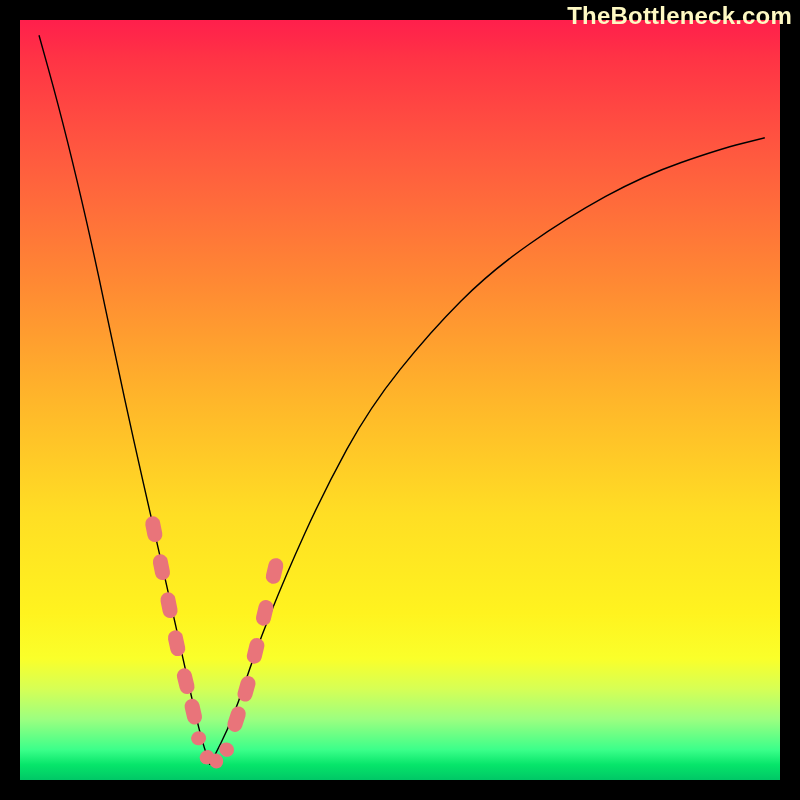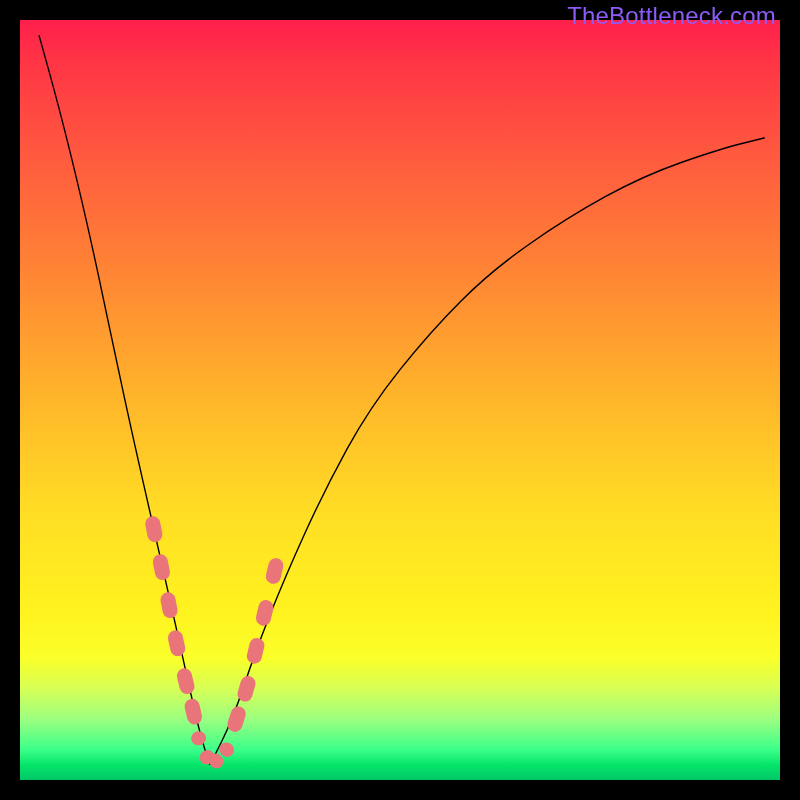--- a/index.html
+++ b/index.html
@@ -29,24 +29,24 @@
       #d6ff55 88%,
       #9cff80 92%,
       #3cff8a 96%,
       #06e56a 98%,
       #00c766 100%
     );
   }
   .watermark {
     position: absolute;
     top: 2px;
-    right: 24px;
-    color: #8b5cf6;
+    right: 8px;
+    color: #fef9c3;
     font-size: 24px;
-    font-weight: 400;
+    font-weight: 700;
     letter-spacing: 0.2px;
     z-index: 10;
   }
   svg.curve {
     position: absolute;
     left: 0;
     top: 0;
     width: 760px;
     height: 760px;
   }

